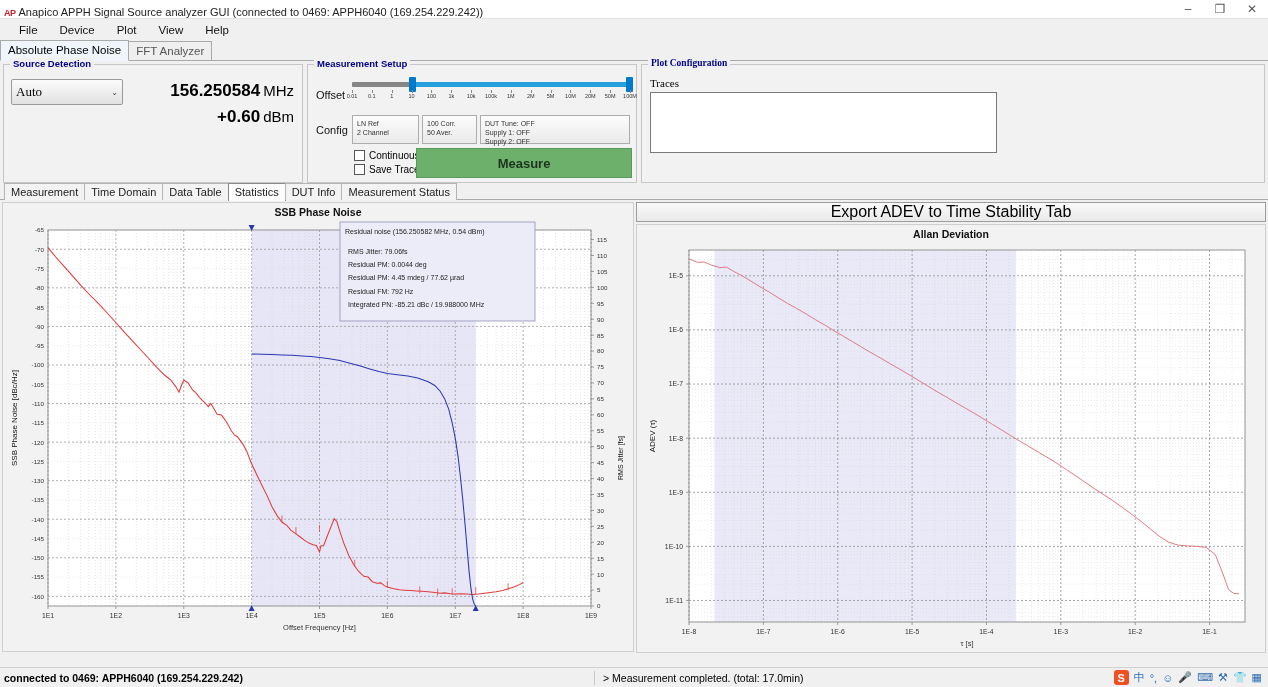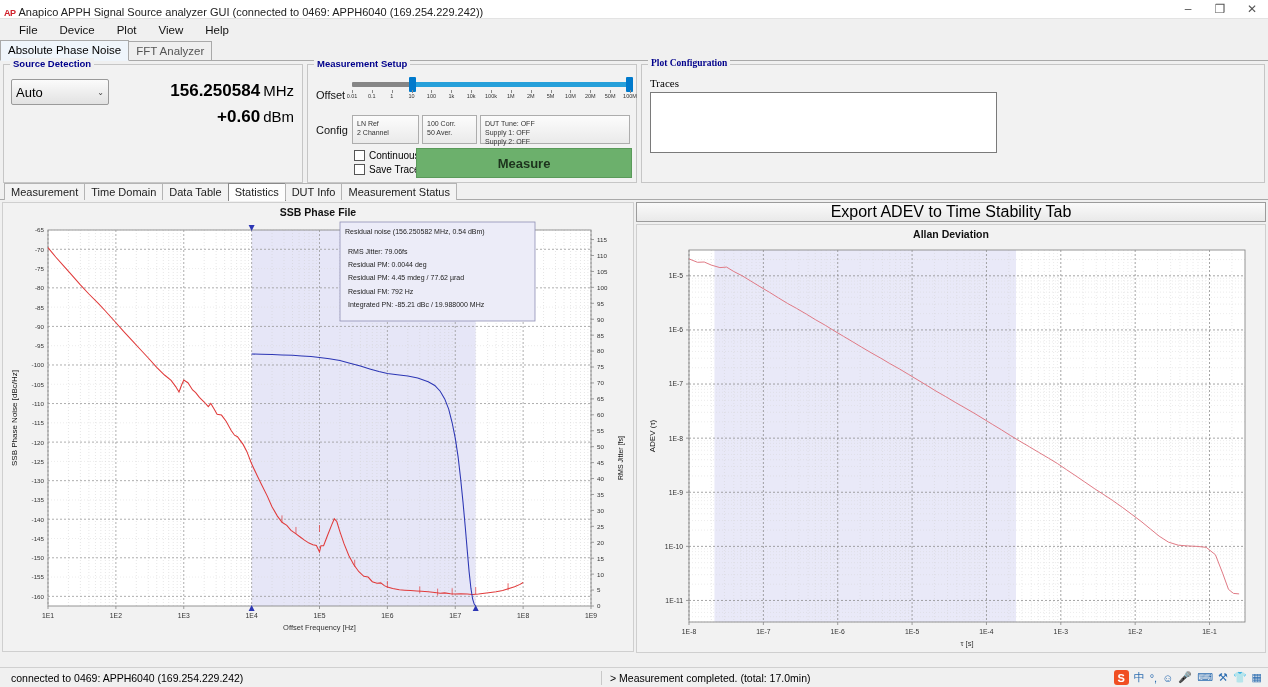--- a/index.html
+++ b/index.html
@@ -23,22 +23,22 @@
   .mtab.active{background:#eff5fb;color:#000;border-bottom:1px solid #eff5fb;margin-bottom:-1px;padding-bottom:4px;}
   .mtab.dim{background:#efefef;color:#555;}
   
   #toprow{display:flex;height:122px;padding:3px 3px 0 3px;box-sizing:border-box;}
   .groupbox{position:relative;border:1px solid #c6c6c6;background:#f2f2f2;box-sizing:border-box;}
   .grouptitle{position:absolute;top:-7px;left:6px;background:#f0f0f0;padding:0 3px;font-size:9.5px;color:#00008b;font-weight:bold;}
   #sigdet{width:300px;margin-right:4px;}
   #measetup{width:330px;margin-right:4px;}
   #plotcfg{flex:1;font-family:Liberation Serif, serif;}
   
-  #combo{position:absolute;left:7px;top:14px;width:98px;height:26px;background:linear-gradient(#fbfbfb,#e2e2e2);
-         border:1px solid #9a9a9a;border-radius:2px;display:flex;align-items:center;justify-content:space-between;padding:0 4px;box-sizing:border-box;}
+  #combo{position:absolute;left:7px;top:14px;width:112px;height:26px;background:linear-gradient(#fbfbfb,#e2e2e2);
+         border:1px solid #9a9a9a;border-radius:2px;display:flex;align-items:center;justify-content:space-between;padding:0 4px;box-sizing:border-box;font-family:Liberation Serif, serif;}
   #combo .cval{font-size:13px;}
   #combo .carrow{font-size:8px;color:#444;}
   #freqline{position:absolute;left:110px;top:16px;width:180px;text-align:right;}
   #pwrline{position:absolute;left:110px;top:42px;width:180px;text-align:right;}
   .bignum{font-size:17px;font-weight:bold;}
   .bigunit{font-size:15px;}
   
   .lbl{position:absolute;font-size:11px;color:#111;}
   #sliderwrap{position:absolute;left:44px;top:17px;width:278px;}
   #slidertrack{position:relative;height:5px;background:#868686;border-radius:1px;}
@@ -69,21 +69,21 @@
   .stab.active{background:#fdfdfd;padding-bottom:3px;margin-bottom:-1px;border-color:#8a8a8a;}
   
   #plots{display:flex;padding:2px 2px 0 2px;box-sizing:border-box;height:452px;}
   #leftplot{width:632px;background:#f2f2f2;border:1px solid #cfcfcf;box-sizing:border-box;position:relative;margin-right:2px;}
   #rightcol{flex:1;display:flex;flex-direction:column;}
   #exportbtn{height:19px;background:linear-gradient(#fafafa,#e9e9e9);border:1px solid #9c9c9c;display:flex;align-items:center;justify-content:center;font-size:16px;margin-bottom:2px;}
   #rightplot{flex:1;background:#f2f2f2;border:1px solid #cfcfcf;box-sizing:border-box;position:relative;}
   .plottitle{text-align:center;font-size:10.5px;font-weight:bold;padding-top:3px;color:#111;}
   
   #statusbar{position:absolute;left:0;bottom:0;width:1268px;height:19px;background:#f0f0f0;border-top:1px solid #d0d0d0;display:flex;align-items:center;font-size:10.5px;}
-  #statusleft{padding-left:11px;width:590px;}
+  #statusleft{padding-left:4px;width:590px;font-weight:bold;}
   #statusmid{flex:1;border-left:1px solid #c8c8c8;padding-left:8px;height:14px;display:flex;align-items:center;}
   #tray{display:flex;align-items:center;gap:5px;padding-right:6px;}
   .trayicon{font-size:11px;color:#2b6cb0;}
   #sogou{width:15px;height:15px;background:#f04f23;border-radius:3px;color:#fff;font-size:11px;font-weight:bold;
          display:flex;align-items:center;justify-content:center;}
   svg{display:block;}
   text{font-family:"Liberation Sans", sans-serif;}
 </style>
 </head>
 <body>
@@ -206,21 +206,21 @@
   <div class="stab">Measurement</div>
   <div class="stab">Time Domain</div>
   <div class="stab">Data Table</div>
   <div class="stab active">Statistics</div>
   <div class="stab">DUT Info</div>
   <div class="stab">Measurement Status</div>
 </div>
 
 <div id="plots">
   <div id="leftplot">
-    <div class="plottitle">SSB Phase File</div>
+    <div class="plottitle">SSB Phase Noise</div>
     <svg id="svgL" width="630" height="420" viewBox="0 0 630 420">
         <rect x="45" y="12" width="543" height="376" fill="#fff" stroke="none"></rect>
         <rect x="248.625" y="12" width="224.05741095569272" height="376" fill="#e6e6f7"></rect>
         <line x1="45" y1="12" x2="45" y2="388" stroke="#999" stroke-width="0.8" stroke-dasharray="2,2"></line>
         <line x1="65.43241095569273" y1="12" x2="65.43241095569273" y2="388" stroke="#ccc" stroke-width="0.5" stroke-dasharray="1,2"></line>
         <line x1="77.38460516409708" y1="12" x2="77.38460516409708" y2="388" stroke="#ccc" stroke-width="0.5" stroke-dasharray="1,2"></line>
         <line x1="85.86482191138546" y1="12" x2="85.86482191138546" y2="388" stroke="#ccc" stroke-width="0.5" stroke-dasharray="1,2"></line>
         <line x1="92.44258904430727" y1="12" x2="92.44258904430727" y2="388" stroke="#ccc" stroke-width="0.5" stroke-dasharray="1,2"></line>
         <line x1="97.81701611978981" y1="12" x2="97.81701611978981" y2="388" stroke="#ccc" stroke-width="0.5" stroke-dasharray="1,2"></line>
         <line x1="102.36102946596769" y1="12" x2="102.36102946596769" y2="388" stroke="#ccc" stroke-width="0.5" stroke-dasharray="1,2"></line>

